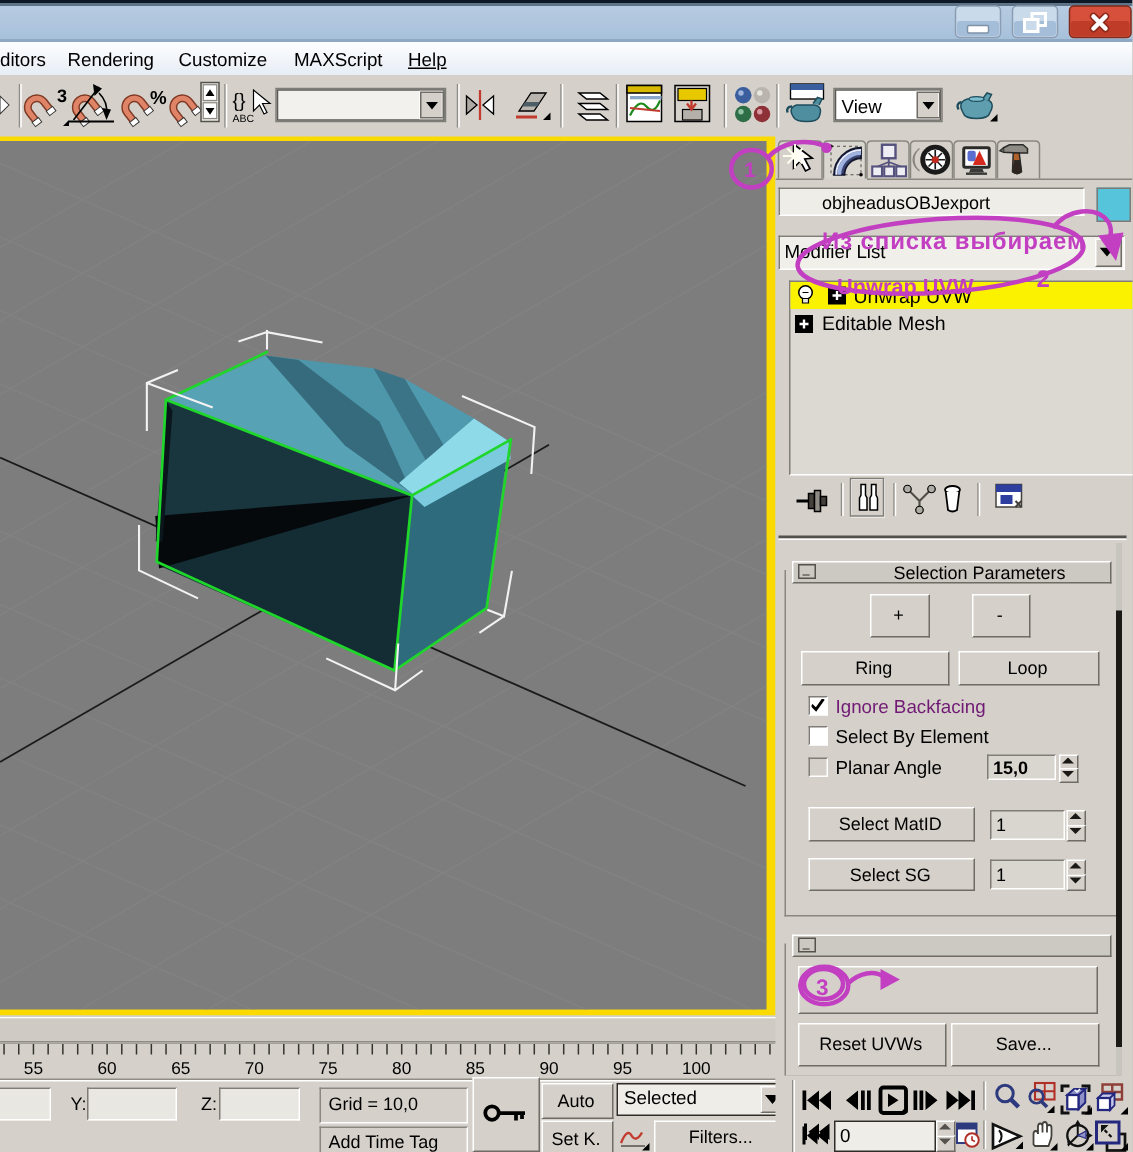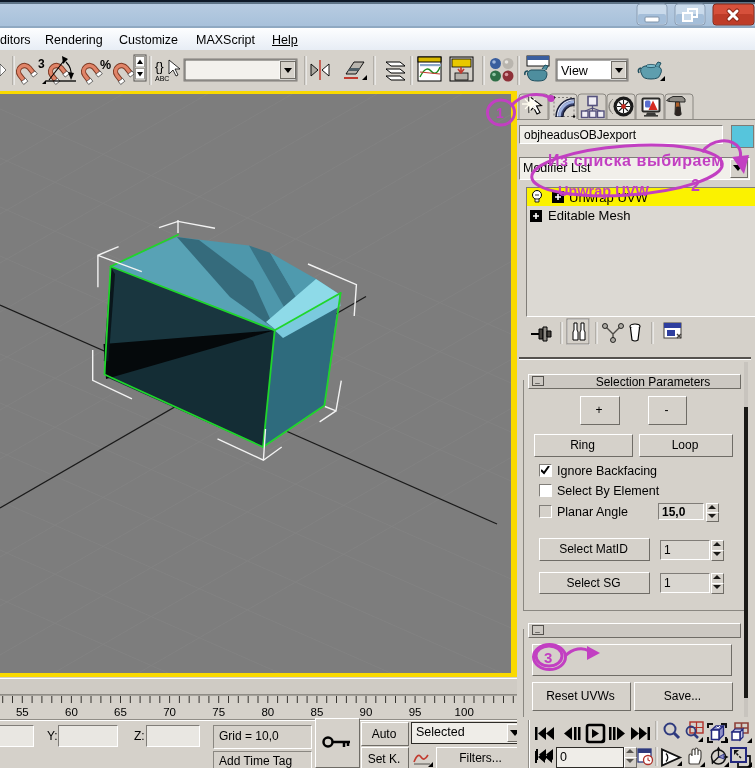--- a/index.html
+++ b/index.html
@@ -320,21 +320,21 @@
 
  <g>
   <path d="M152,7.5 L156,5.5 L165,5.5 L168,8 L168,11 L163,11 L152,10.5 Z" fill="#8E8B85" stroke="#2A2A28" stroke-width="1"></path>
   <path d="M152,7.5 L149.5,9.5 L152,10.5" fill="#6A6761" stroke="#2A2A28" stroke-width="0.8"></path>
   <path d="M158.5,11 L162.5,11 L164,23.5 Q161,26 158,23.5 Z" fill="#B0602A" stroke="#2A2A28" stroke-width="1"></path>
   <path d="M159.5,16 L162.8,16 L164,23.5 Q161,26 158,23.5 Z" fill="#2E2420" stroke="#2A2A28" stroke-width="0.8"></path>
  </g>
 </svg>
 
 <div class="abs sunken" style="left:519px;top:125px;width:202px;height:17px;background:#EFEDE8;"></div>
-<div class="abs" style="left:524px;top:128px;font-size:12px;color:#000;">objheadusOBJexport</div>
+<div class="abs" style="left:548px;top:128px;font-size:12px;color:#000;">objheadusOBJexport</div>
 <div class="abs" style="left:731px;top:125px;width:21px;height:21px;background:#56C5DC;border:1px solid #7E7B76;"></div>
 
 <div class="abs sunken" style="left:519px;top:157px;width:229px;height:21px;background:#F1EFEA;"></div>
 <div class="abs" style="left:523px;top:161px;font-size:12.5px;color:#000;">Modifier List</div>
 <div class="abs raised" style="left:730px;top:159px;width:16px;height:17px;"></div>
 <svg class="abs" style="left:733px;top:165px;" width="11" height="7">
       <path d="M0,0 L10,0 L5,6 Z" fill="#000"></path>
     </svg>
 
 <div class="abs" style="left:526px;top:187px;width:229px;height:128px;background:#DCD9D3;border-top:1px solid #807D78;border-left:1px solid #807D78;border-bottom:1px solid #FFF;"></div>
@@ -406,21 +406,21 @@
 <div class="abs btxt" style="left:648px;top:403px;width:37px;">-</div>
 <div class="abs raised" style="left:534px;top:434px;width:97px;height:21px;"></div>
 <div class="abs btxt gtxt" style="left:534px;top:438px;width:97px;">Ring</div>
 <div class="abs raised" style="left:639px;top:434px;width:92px;height:21px;"></div>
 <div class="abs btxt gtxt" style="left:639px;top:438px;width:92px;">Loop</div>
 
 <div class="abs sunken" style="left:539px;top:464px;width:11px;height:11px;background:#FFF;"></div>
 <svg class="abs" style="left:541px;top:466px;" width="10" height="10">
       <path d="M0,4 L3,7 L8,0" stroke="#000" stroke-width="2" fill="none"></path>
     </svg>
-<div class="abs" style="left:557px;top:464px;font-size:12.5px;color:#000000;">Ignore Backfacing</div>
+<div class="abs" style="left:557px;top:464px;font-size:12.5px;color:#701a75;">Ignore Backfacing</div>
 <div class="abs sunken" style="left:539px;top:484px;width:11px;height:11px;background:#FFF;"></div>
 <div class="abs" style="left:557px;top:484px;font-size:12.5px;color:#000;">Select By Element</div>
 <div class="abs sunken" style="left:539px;top:505px;width:11px;height:11px;background:#D5D1CA;"></div>
 <div class="abs gtxt" style="left:557px;top:505px;font-size:12.5px;">Planar Angle</div>
 <div class="abs sunken" style="left:658px;top:503px;width:44px;height:15px;background:#D9D6D0;"></div>
 <div class="abs gtxt" style="left:662px;top:505px;font-size:12px;font-weight:bold;">15,0</div>
 <div class="abs raised" style="left:706px;top:503px;width:11px;height:8px;"></div>
 <div class="abs raised" style="left:706px;top:512px;width:11px;height:8px;"></div>
 <svg class="abs" style="left:708px;top:505px;" width="9" height="15">
       <path d="M4,0 L8,4 L0,4 Z" fill="#1A1916"></path>

